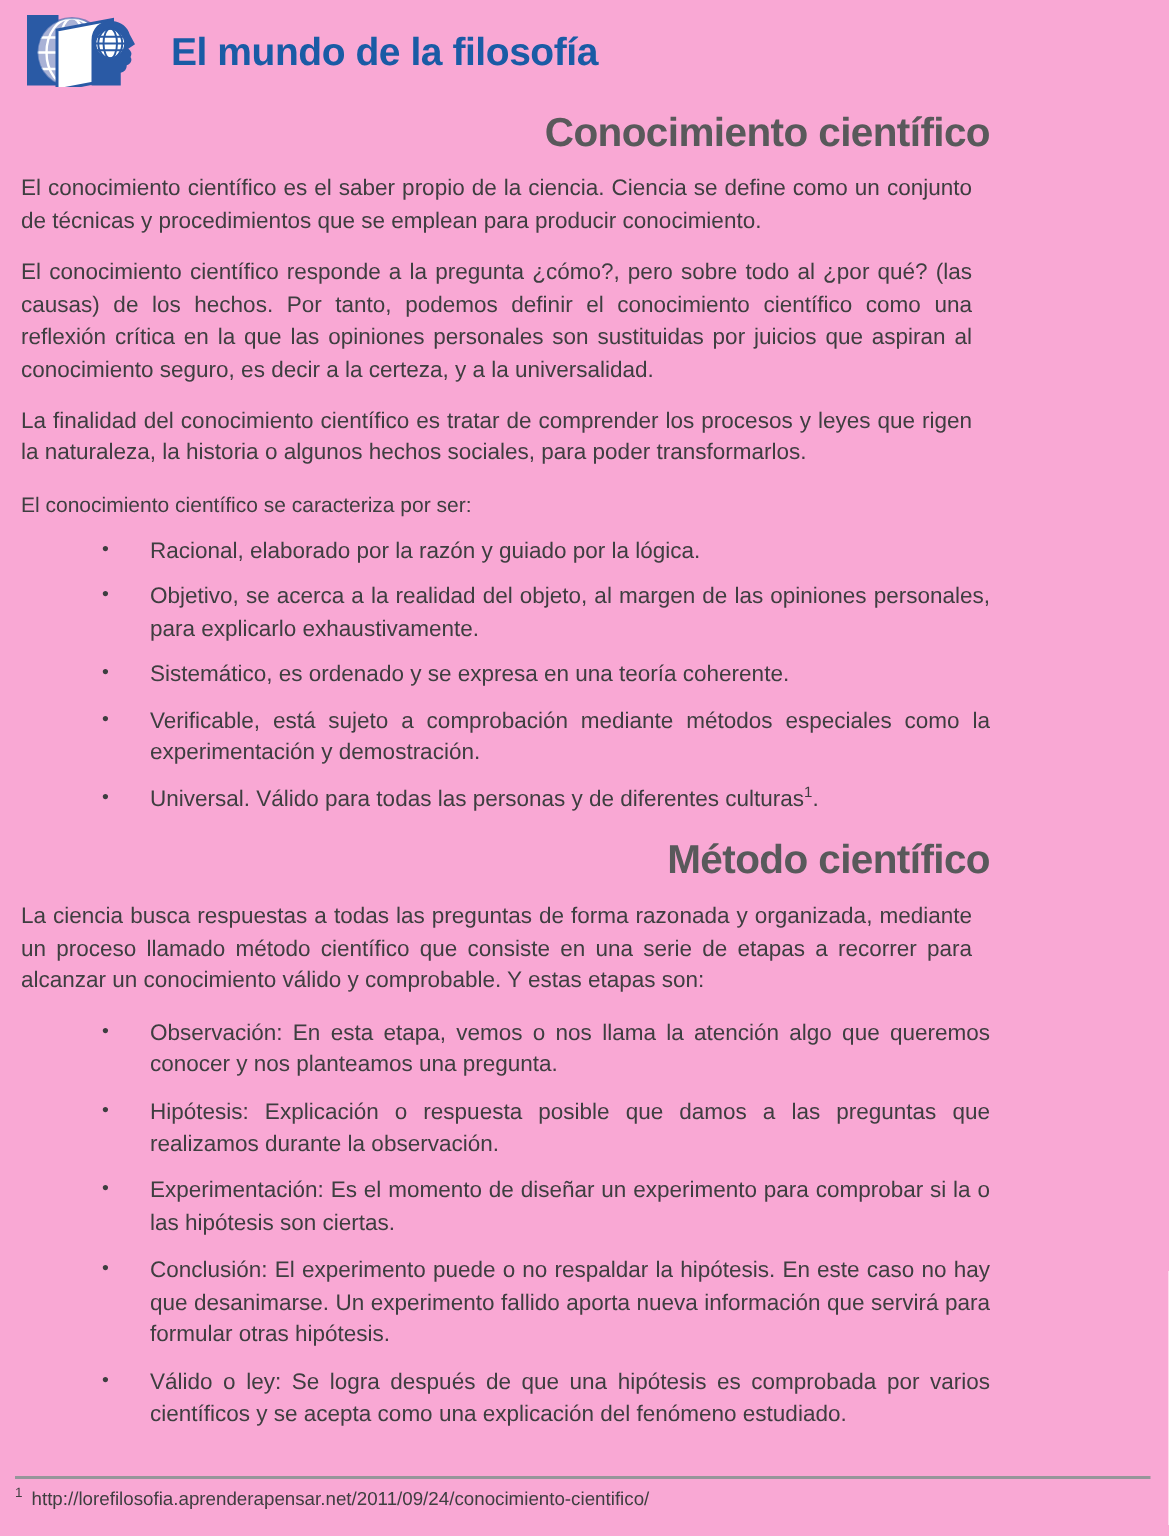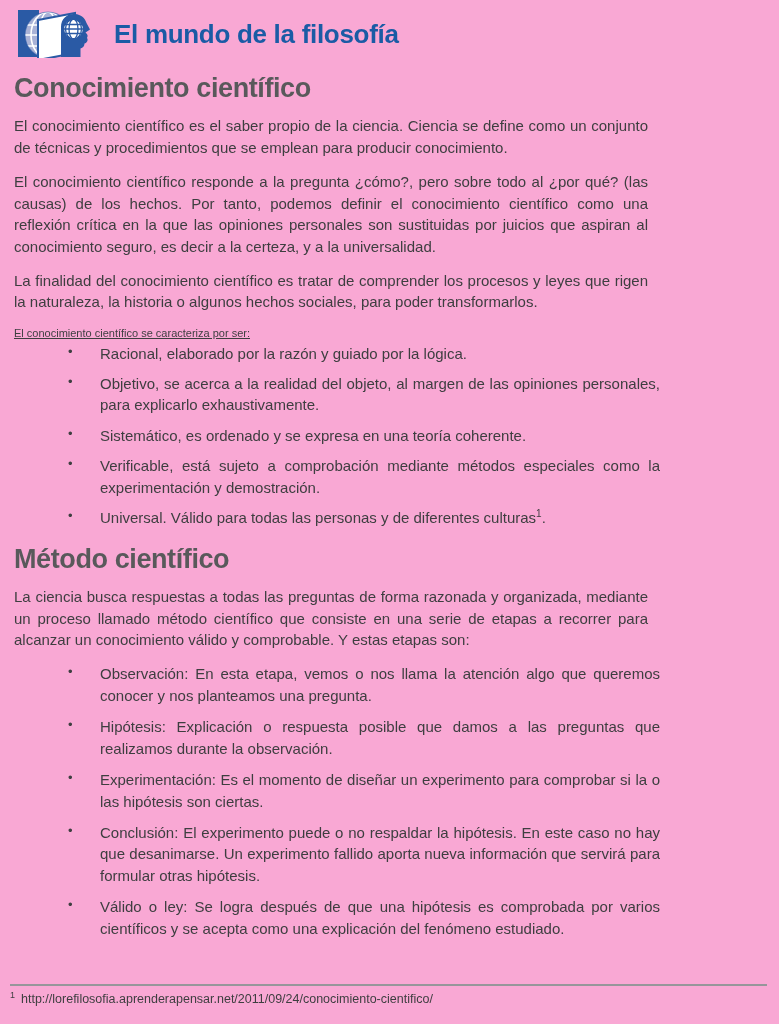--- a/index.html
+++ b/index.html
@@ -24,33 +24,33 @@
     letter-spacing:-0.3px;
   }
   
   .main{
     margin:0 119px 0 14px;      
     height:972px;overflow:hidden;
   }
   .h1{
     font-size:27px;font-weight:bold;color:#59595B;
     letter-spacing:-0.4px;
-    margin:14px 0 11px 0;line-height:1.2;
+    margin:14px 0 11px 0;line-height:1.2;text-align:right;
   }
   .para{
     font-size:15px;line-height:1.43;
     text-align:justify;
     margin:0 12px 13px 0;
   }
   .subhead{
     font-size:19px;font-weight:bold;color:#59595B;
     margin:15px 0 10px 0;line-height:1.25;
   }
   .subhead .sub-label{display:inline-block;width:26px;}
-  .intro{font-size:11px;line-height:1.43;margin:0 0 1px 0;text-decoration:underline;}
+  .intro{font-size:14px;line-height:1.43;margin:0 0 11px 0;}
   ul.blist{list-style:none;margin:0 0 2px 0;padding:0;}
   ul.blist li{
     position:relative;
     padding-left:86px;
     font-size:15px;line-height:1.43;
     text-align:justify;
     margin:0 0 9px 0;
   }
   ul.blist.wide li{margin-bottom:10px;}
   ul.blist .bullet{

